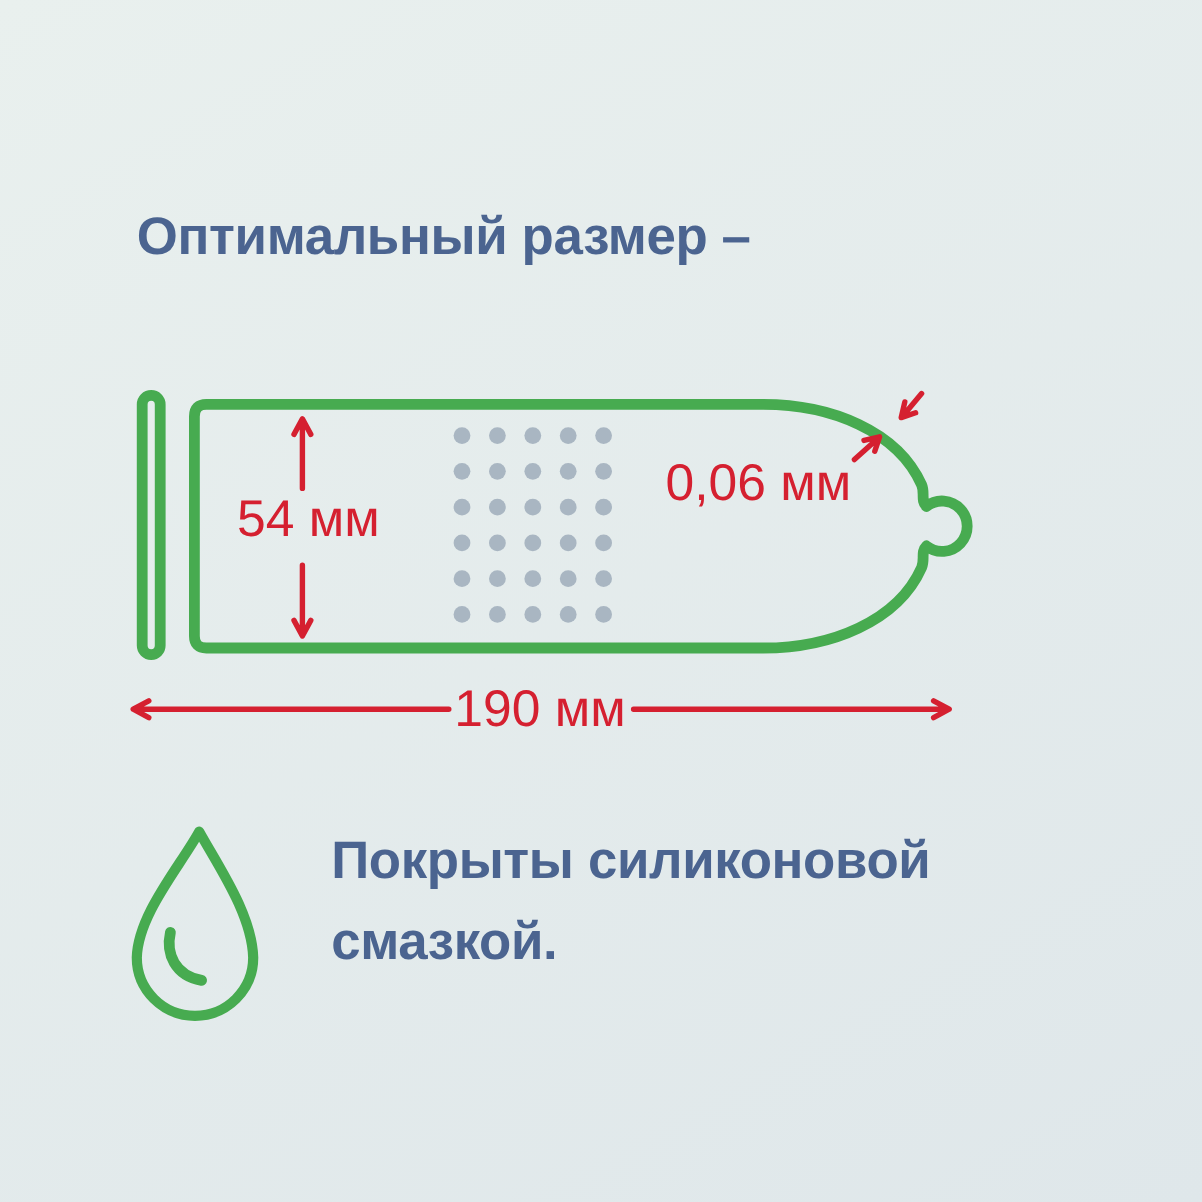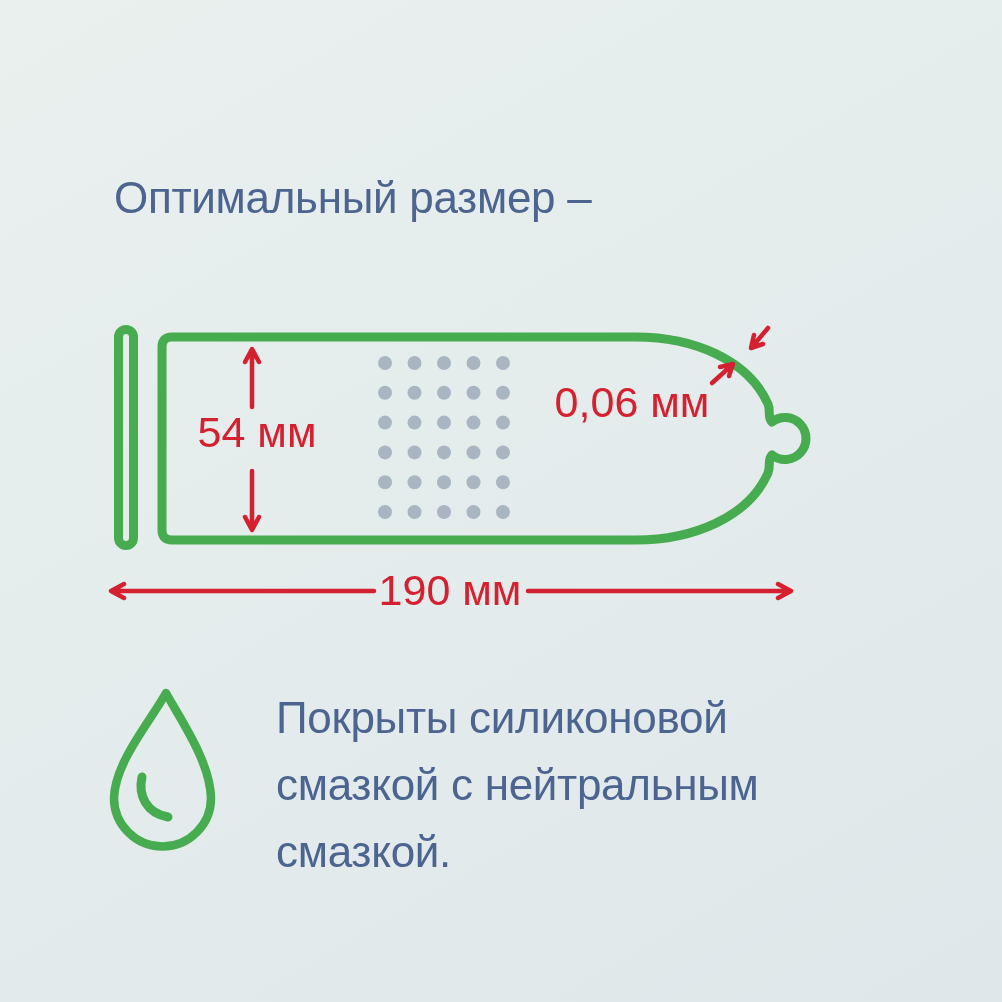--- a/index.html
+++ b/index.html
@@ -11,21 +11,21 @@
     position: relative;
     width: 1002px; height: 1002px;
     background: linear-gradient(150deg, var(--bg-top) 0%, var(--bg-bottom) 100%);
     overflow: hidden;
   }
   .headline {
     position: absolute;
     left: 114px; top: 165px;
     color: var(--blue);
     font-size: 44px;
-    font-weight: 400;
+    font-weight: 700;
     line-height: 66px;
     letter-spacing: -0.3px;
   }
   .diagram-svg {
     position: absolute;
     left: 0; top: 0;
     width: 1002px; height: 1002px;
   }
   .green-stroke {
     stroke: var(--green);
@@ -46,21 +46,21 @@
     font-weight: 400;
     text-anchor: middle;
     font-family: "Liberation Sans", "DejaVu Sans", sans-serif;
   }
   .dots { fill: var(--dot); }
   .feature-text {
     position: absolute;
     left: 276px; top: 684px;
     color: var(--blue);
     font-size: 44px;
-    font-weight: 400;
+    font-weight: 700;
     line-height: 67px;
     letter-spacing: -0.3px;
   }
 </style>
 </head>
 <body>
 
 <div class="canvas">
 
   <div class="headline">
@@ -131,17 +131,16 @@
       <path class="green-stroke" style="stroke-width:8.5" d="M 166 693
                C 150 722 115 762 114 798
                A 48.5 48.5 0 0 0 211 798
                C 210 762 182 722 166 693 Z"></path>
       <path class="green-stroke" style="stroke-width:9; stroke-linecap:round" d="M 142 777 C 138 795 146 813 168 817"></path>
     </g>
   </svg>
 
   <div class="feature-text">
     <div>Покрыты силиконовой</div>
-    <div>смазкой с нейтральным</div>
     <div>смазкой.</div>
   </div>
 
 </div>
 
 </body></html>

